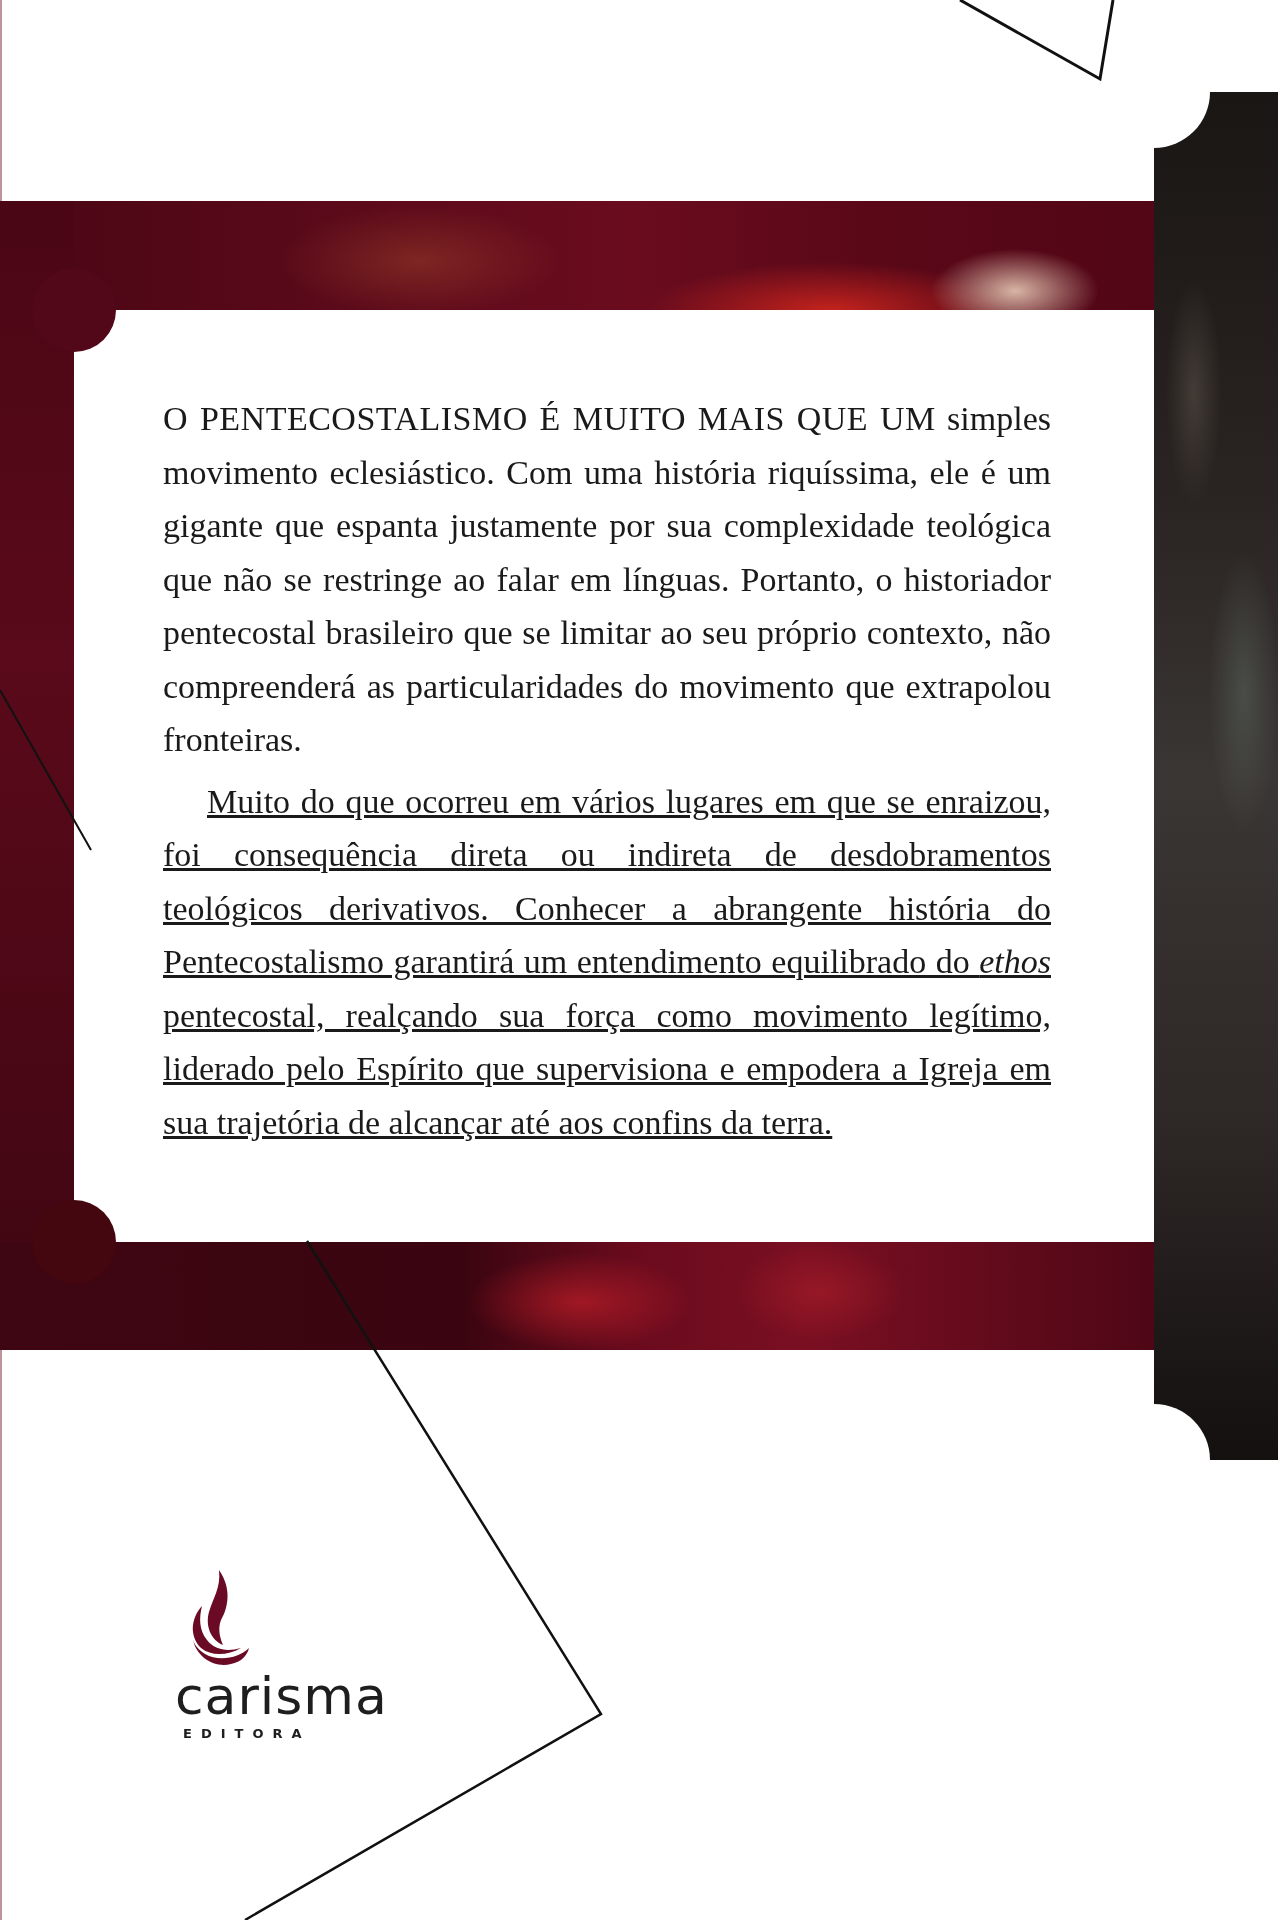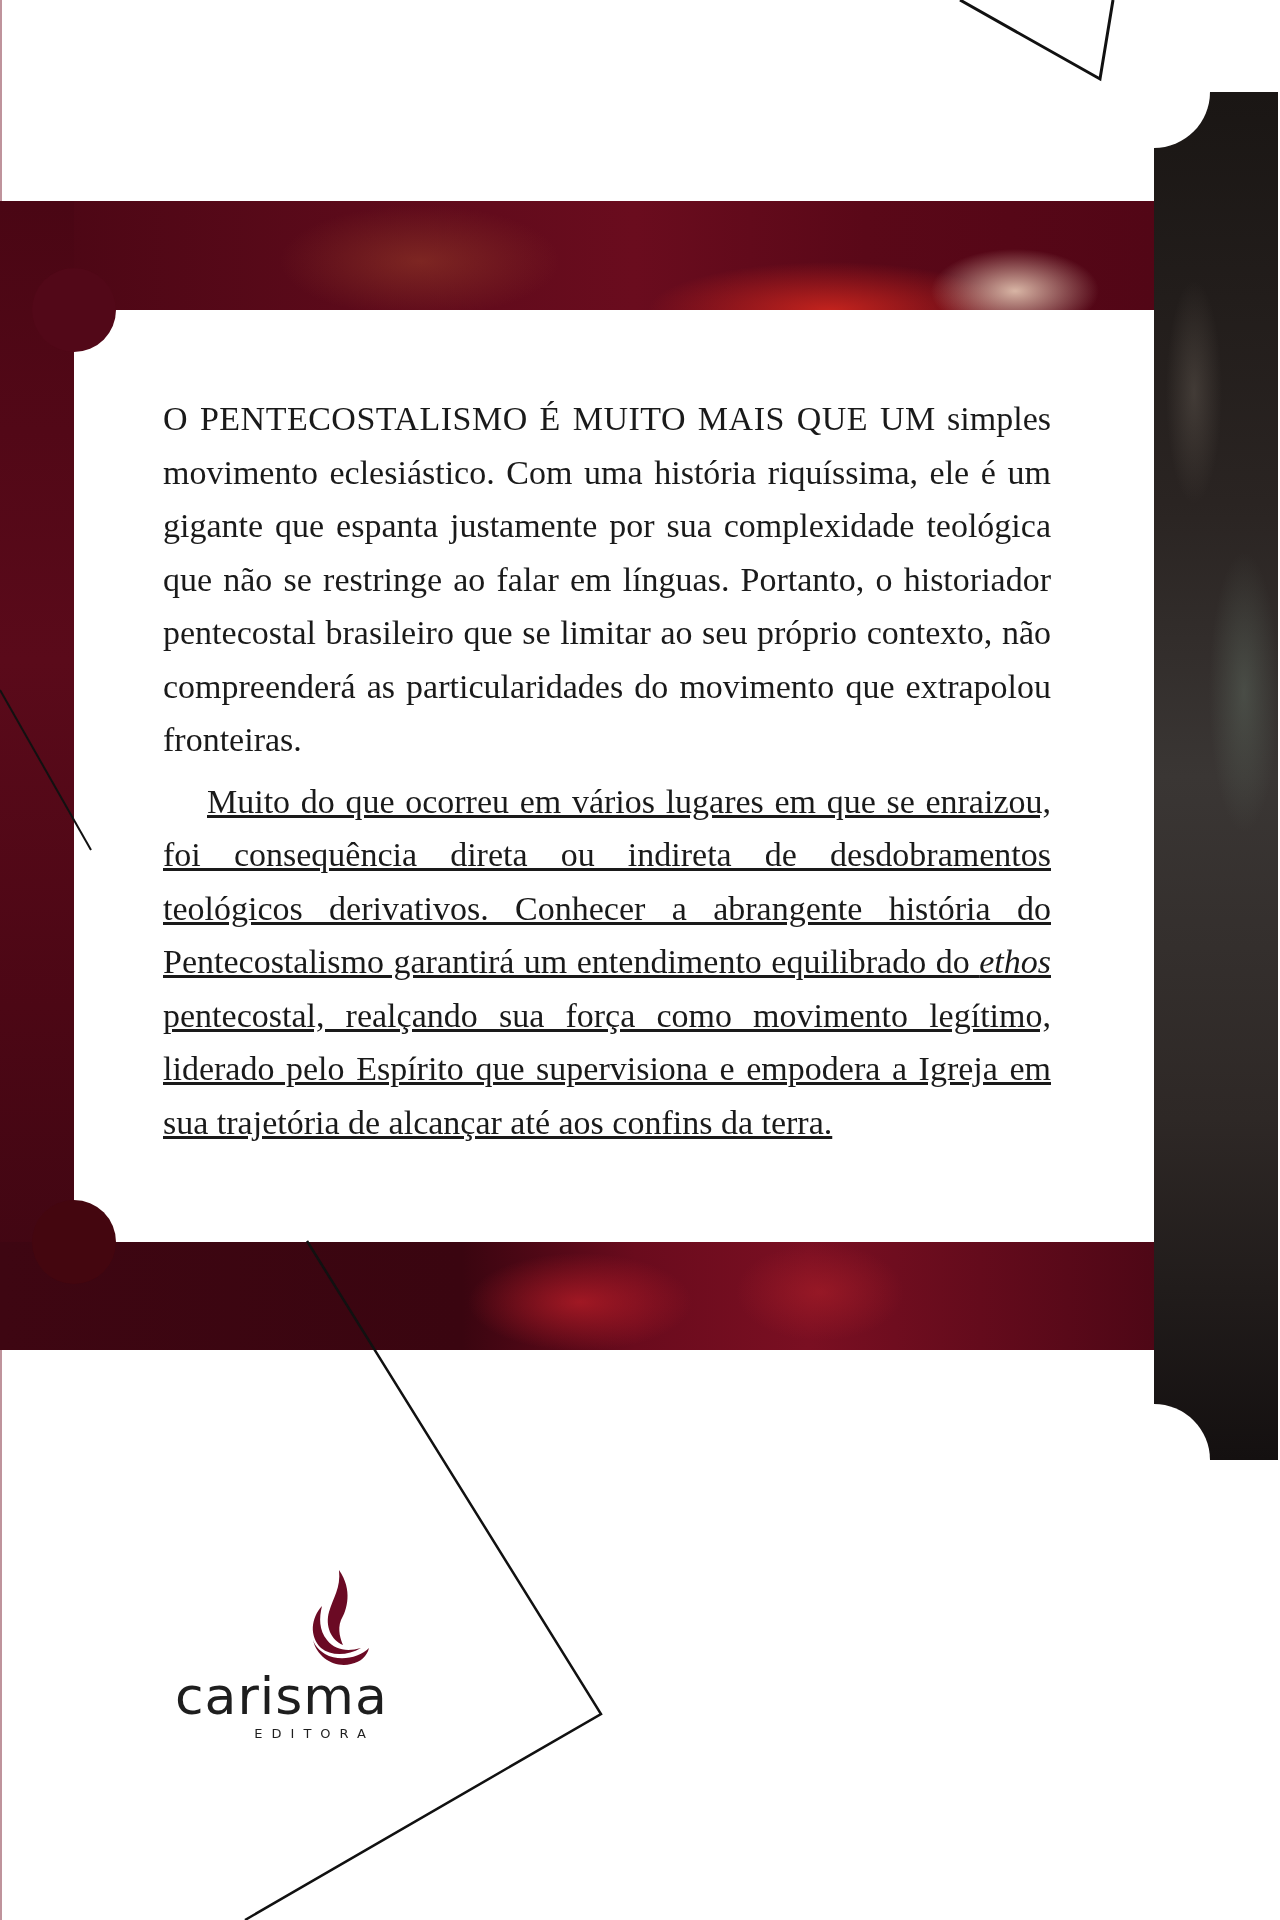--- a/index.html
+++ b/index.html
@@ -47,23 +47,23 @@
     .white-scallop.ts { left:1098px; top:36px; }
     .white-scallop.bs { left:1098px; top:1404px; }
     .text-block {
       position:absolute; left:163px; top:392px; width:888px;
       color:#1a1a1a; font-size:34px; line-height:53.5px;
     }
     .text-block p { margin:0; text-align:justify; }
     .text-block p.indent { text-indent:44px; margin-top:8px;text-decoration:underline; }
     .lead { letter-spacing:0.5px; }
     .lines { position:absolute; left:0; top:0; width:1280px; height:1920px; pointer-events:none; }
-    .logo { position:absolute; left:175px; top:1570px; width:200px; text-align:right; }
+    .logo { position:absolute; left:175px; top:1570px; width:200px; text-align:left; }
     .logo-word { font-family:"DejaVu Sans","Liberation Sans",sans-serif; font-size:52px; letter-spacing:1px; color:#1e1e1e; line-height:52px; margin-top:-4px; }
-    .logo-sub { font-family:"DejaVu Sans","Liberation Sans",sans-serif; font-size:13px; letter-spacing:9px; color:#1e1e1e; font-weight:normal; margin-top:4px; padding-left:8px; }
+    .logo-sub { font-family:"DejaVu Sans","Liberation Sans",sans-serif; font-size:13px; letter-spacing:9px; color:#1e1e1e; font-weight:bold; margin-top:4px; padding-left:8px; }
   </style>
 </head>
 <body>
 
 <div class="left-edge"></div>
 
 <div class="red-band top"></div>
 <div class="red-side"></div>
 <div class="red-band bottom"></div>
 

